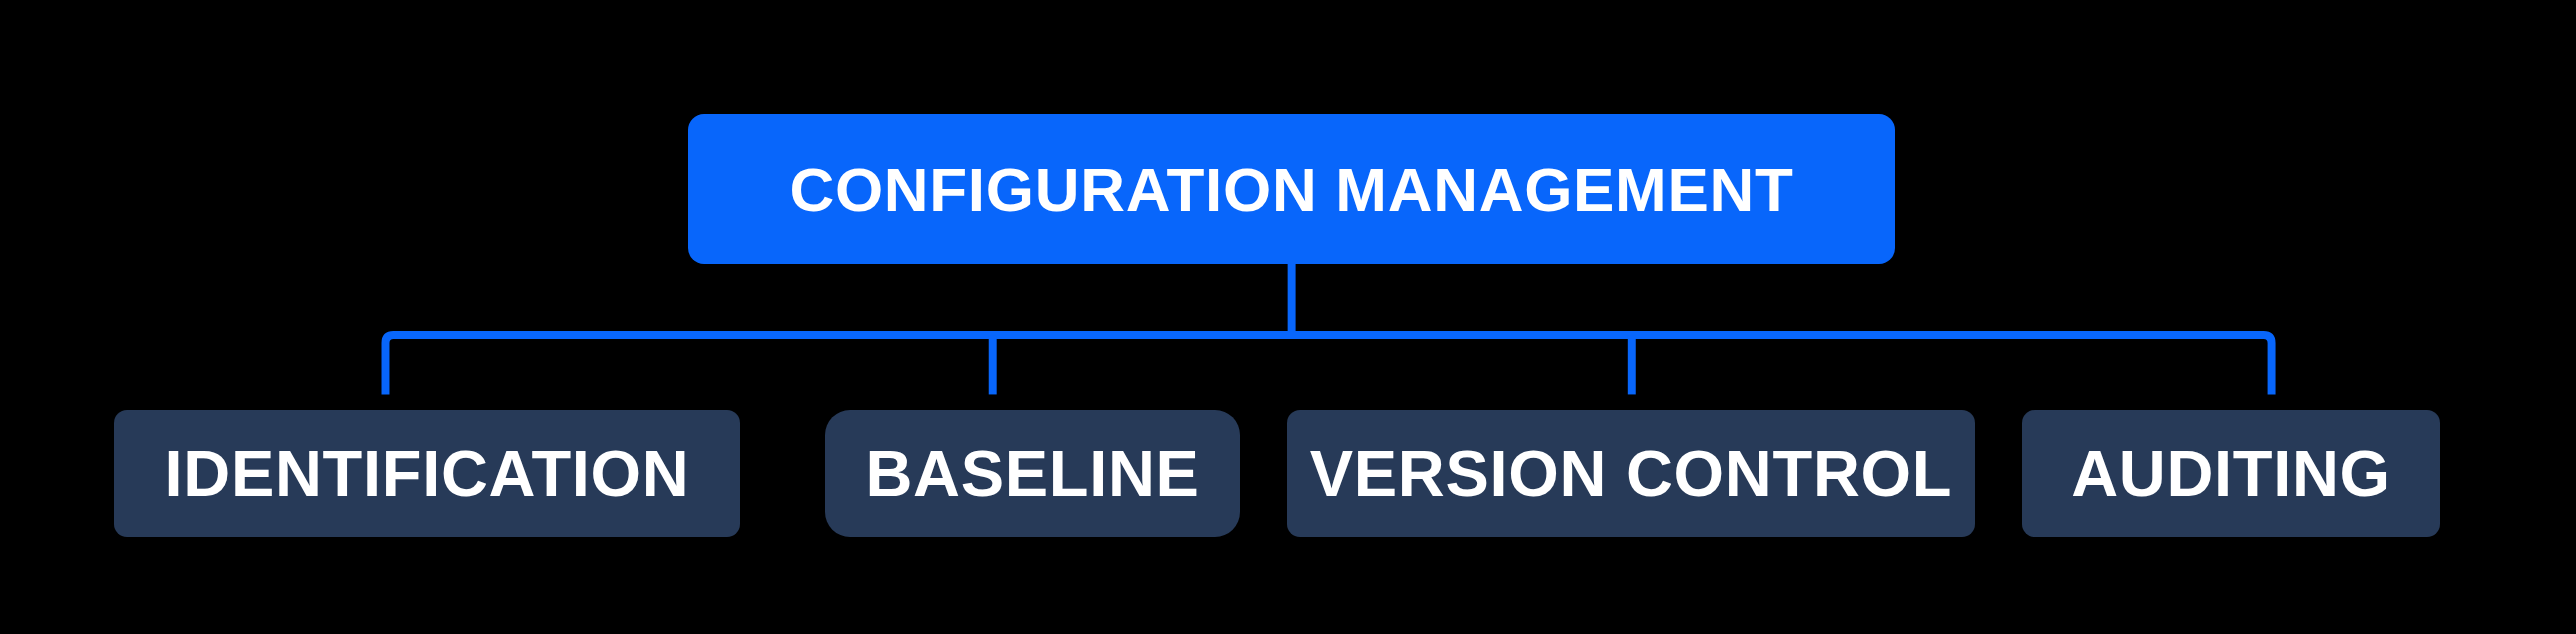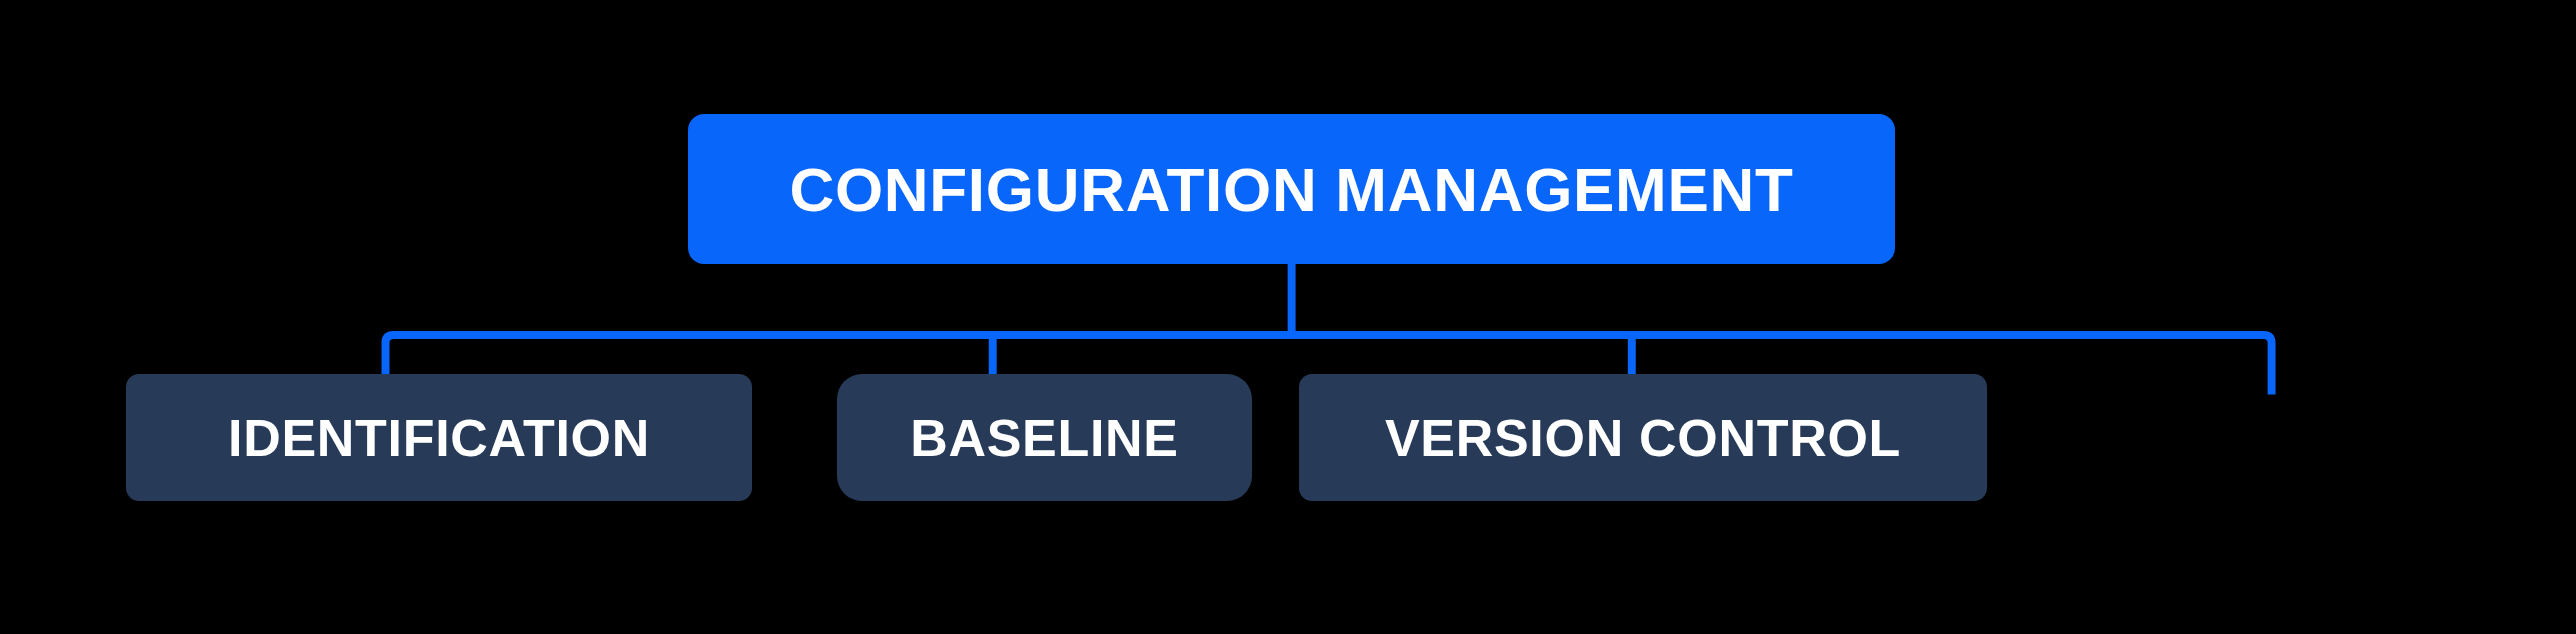--- a/index.html
+++ b/index.html
@@ -36,25 +36,24 @@
     white-space:nowrap;
     letter-spacing:0.7px;
   }
   .node-root{
     left:688px;top:114px;width:1207px;height:150px;
     background:var(--root-fill);
     border-radius:16px;
     font-size:62px;
   }
   .node-child{
-    top:374px;height:127px;
+    top:410px;height:127px;
     background:var(--child-fill);
     border-radius:13px;
-    font-size:52px;
-    margin-left:12px;
+    font-size:65px;
   }
   .node-identification{left:114px;width:626px;}
   .node-baseline{left:825px;width:415px;border-radius:25px;}
   .node-version-control{left:1287px;width:688px;}
   .node-auditing{left:2022px;width:418px;}
 </style>
 </head>
 <body>
 
 <div class="stage">
@@ -78,15 +77,18 @@
   </div>
 
   <div class="node node-child node-baseline">
     <span>BASELINE</span>
   </div>
 
   <div class="node node-child node-version-control">
     <span>VERSION CONTROL</span>
   </div>
 
+  <div class="node node-child node-auditing">
+    <span>AUDITING</span>
+  </div>
 
 </div>
 
 
 </body></html>

